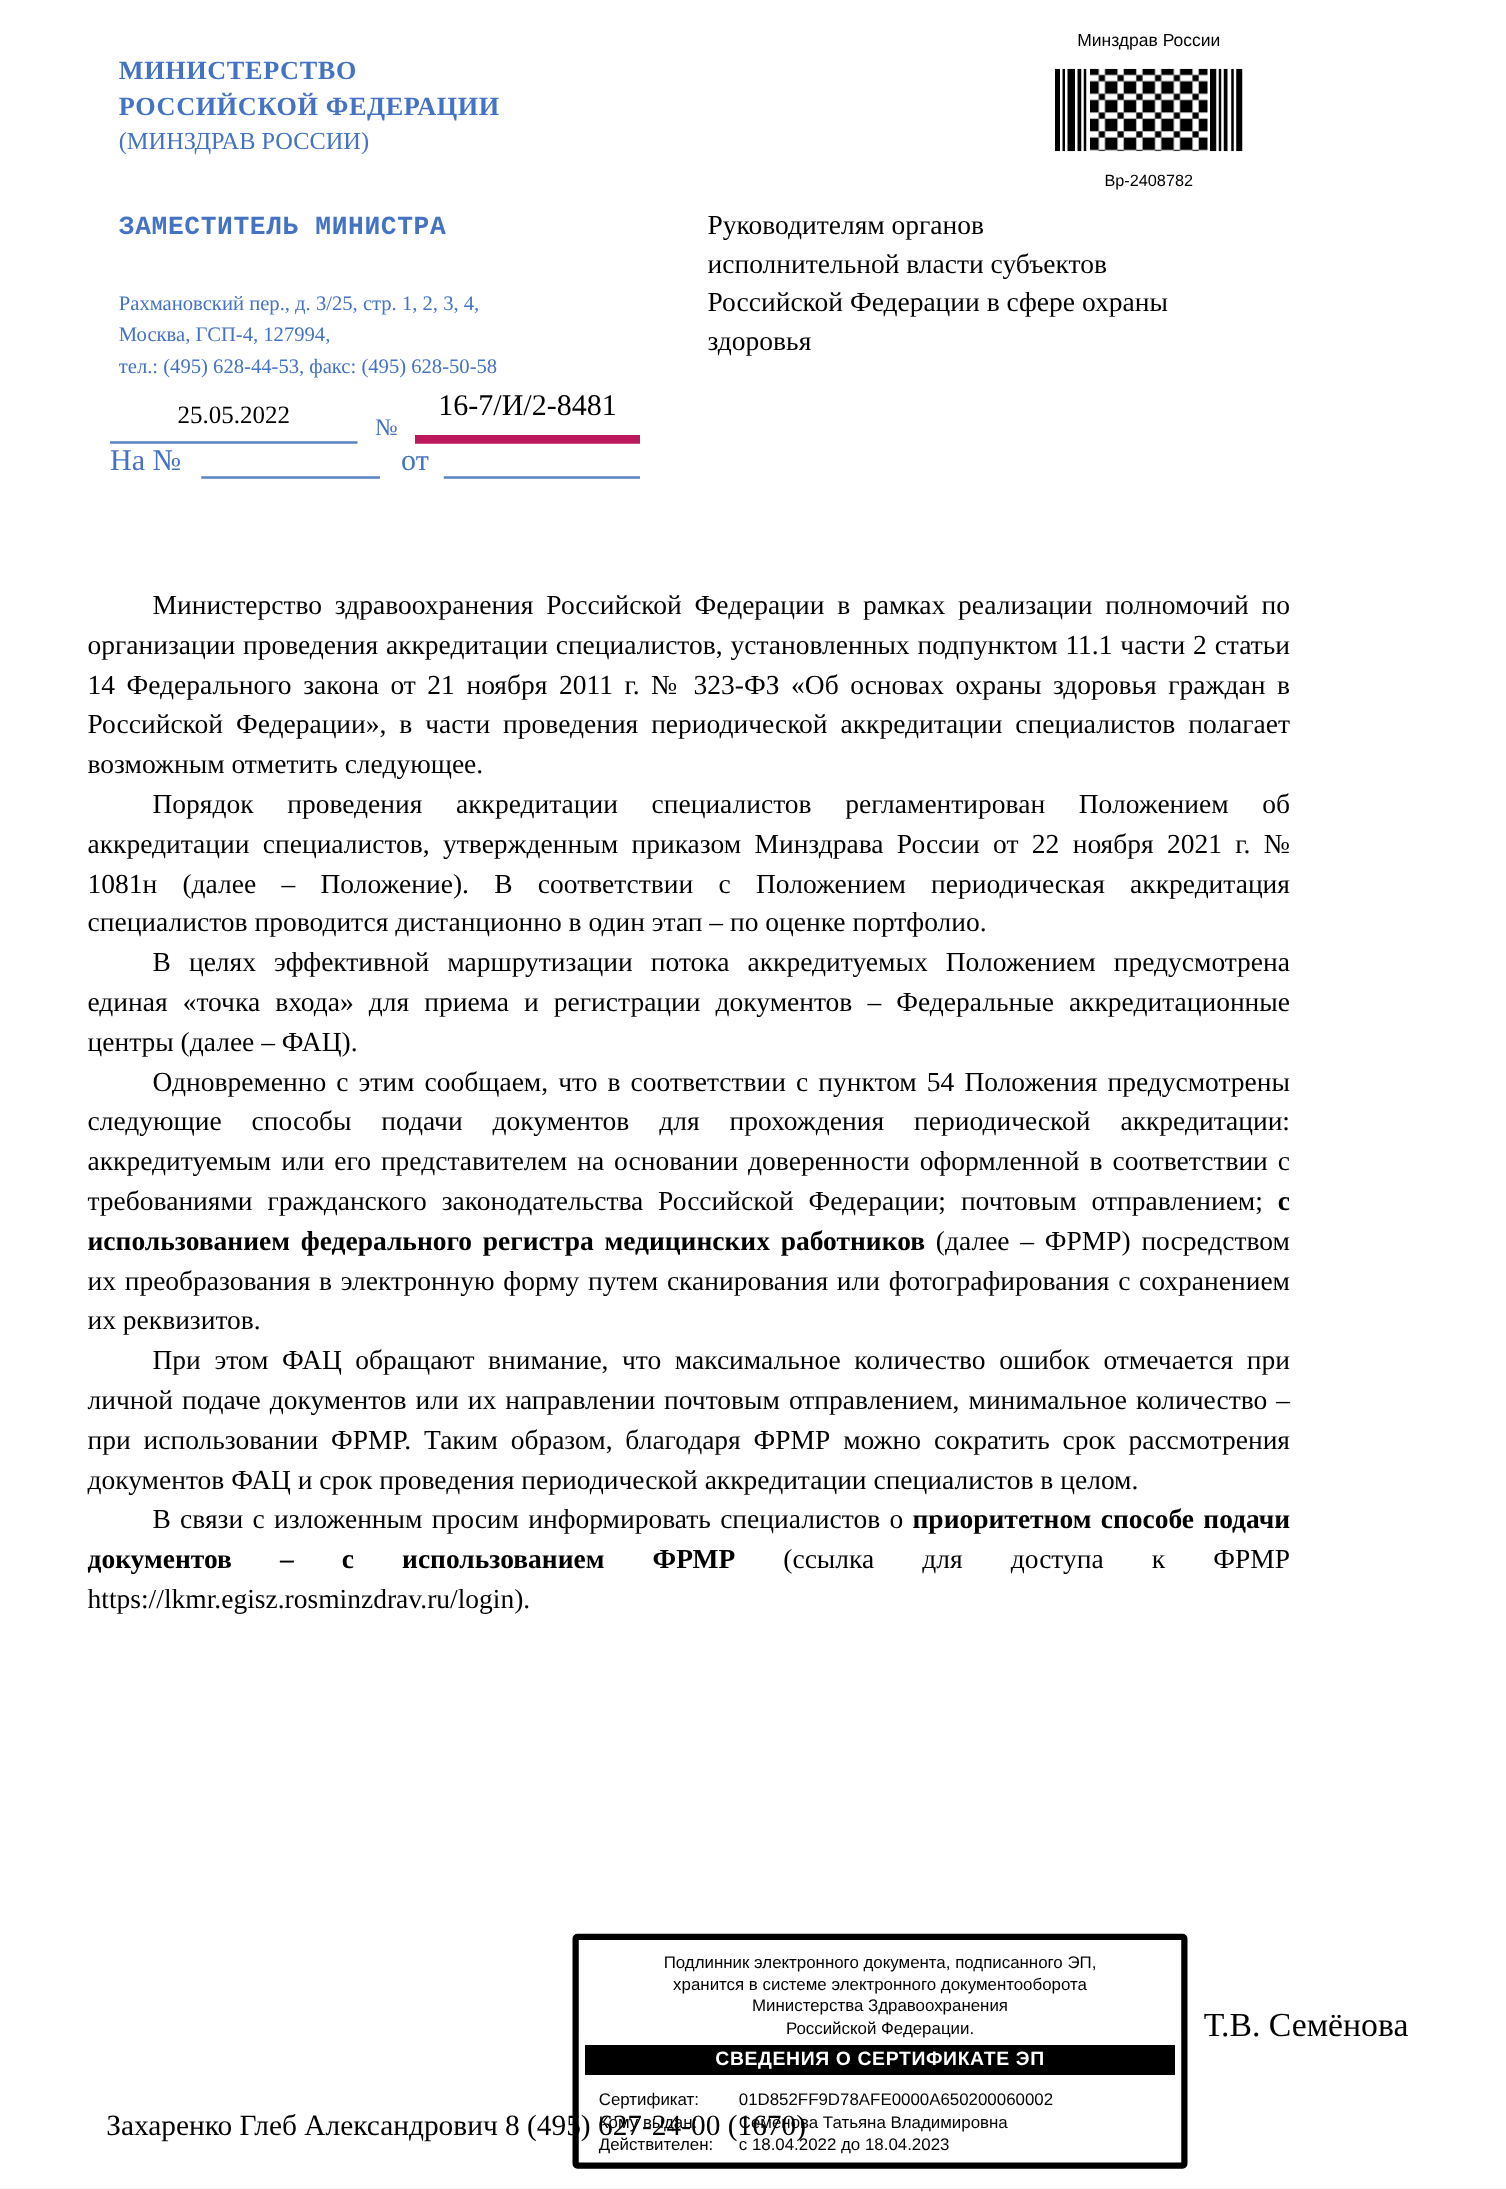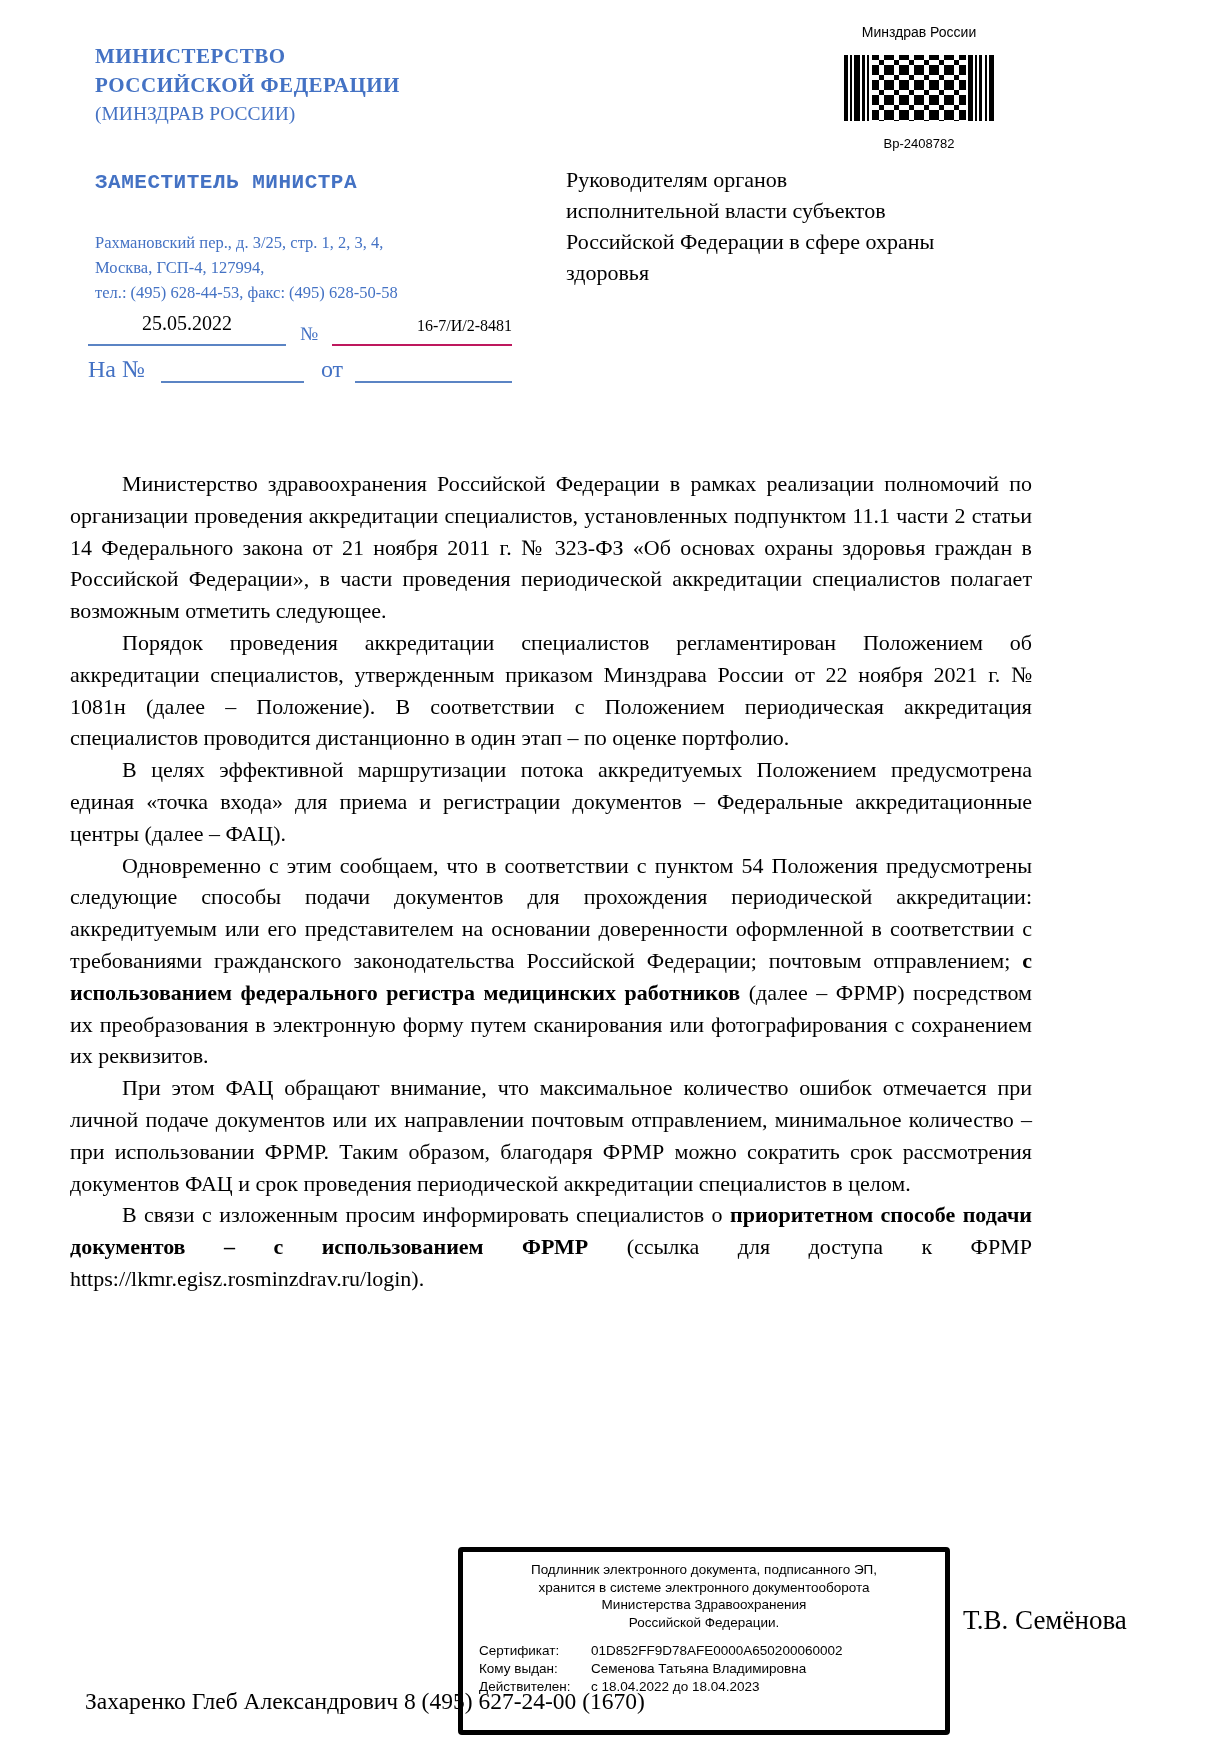--- a/index.html
+++ b/index.html
@@ -12,21 +12,21 @@
   
   .letterhead { position:absolute; left:95px; top:42px; width:415px; text-align:left; color:#4472c4; }
   .lh-line  { font-weight:bold; font-size:21px; line-height:29px; letter-spacing:0.5px; }
   .lh-short { font-size:19.5px; line-height:27px; }
   .lh-pos   { font-weight:bold; font-size:21px; margin-top:44px; letter-spacing:0.5px;font-family:Liberation Mono, monospace; }
   .lh-addr  { font-size:16.5px; line-height:25px; margin-top:36px; }
 
   .date-row { position:absolute; left:88px; top:312px; width:424px; display:flex; align-items:flex-end; color:#4472c4; }
   .date-cell{ width:198px; border-bottom:2px solid #5b84c4; text-align:center; color:#000; font-size:20px; padding-bottom:9px; }
   .no-label { width:46px; text-align:center; font-size:19px; padding-bottom:1px; }
-  .num-cell { flex:1; border-bottom:2px solid #be185d; text-align:right; color:#000; font-size:16px; padding-bottom:9px; }
+  .num-cell { flex:1; border-bottom:7px solid #be185d; text-align:center; color:#000; font-size:24px; padding-bottom:9px; }
 
   .ref-row  { position:absolute; left:88px; top:356px; width:424px; display:flex; align-items:flex-end; color:#4472c4; font-size:24px; }
   .ref-label{ padding-right:16px; }
   .ref-line1{ width:143px; border-bottom:2px solid #5b84c4; height:22px; }
   .ref-from { padding:0 12px 0 17px; }
   .ref-line2{ flex:1; border-bottom:2px solid #5b84c4; height:22px; }
 
   
   .reg-block { position:absolute; left:843px; top:24px; width:152px; text-align:center; font-family:"Liberation Sans", sans-serif; }
   .reg-org   { font-size:14px; }
@@ -129,20 +129,21 @@
     <p><span>В связи с изложенным просим информировать специалистов о </span><span class="b">приоритетном способе подачи документов – с использованием ФРМР</span><span> (ссылка для доступа к ФРМР https://lkmr.egisz.rosminzdrav.ru/login).</span></p>
   </div>
 
   <div class="stamp">
     <div class="stamp-head">
       <div>Подлинник электронного документа, подписанного ЭП,</div>
       <div>хранится в системе электронного документооборота</div>
       <div>Министерства Здравоохранения</div>
       <div>Российской Федерации.</div>
     </div>
+    <div class="stamp-bar">СВЕДЕНИЯ О СЕРТИФИКАТЕ ЭП</div>
     <div class="stamp-details">
       <div><span class="sd-label">Сертификат:</span><span>01D852FF9D78AFE0000A650200060002</span></div>
       <div><span class="sd-label">Кому выдан:</span><span>Семенова Татьяна Владимировна</span></div>
       <div><span class="sd-label">Действителен:</span><span>с 18.04.2022 до 18.04.2023</span></div>
     </div>
   </div>
 
   <div class="sign-name">Т.В. Семёнова</div>
 
   <div class="footer-contact">Захаренко Глеб Александрович 8 (495) 627-24-00 (1670)</div>

